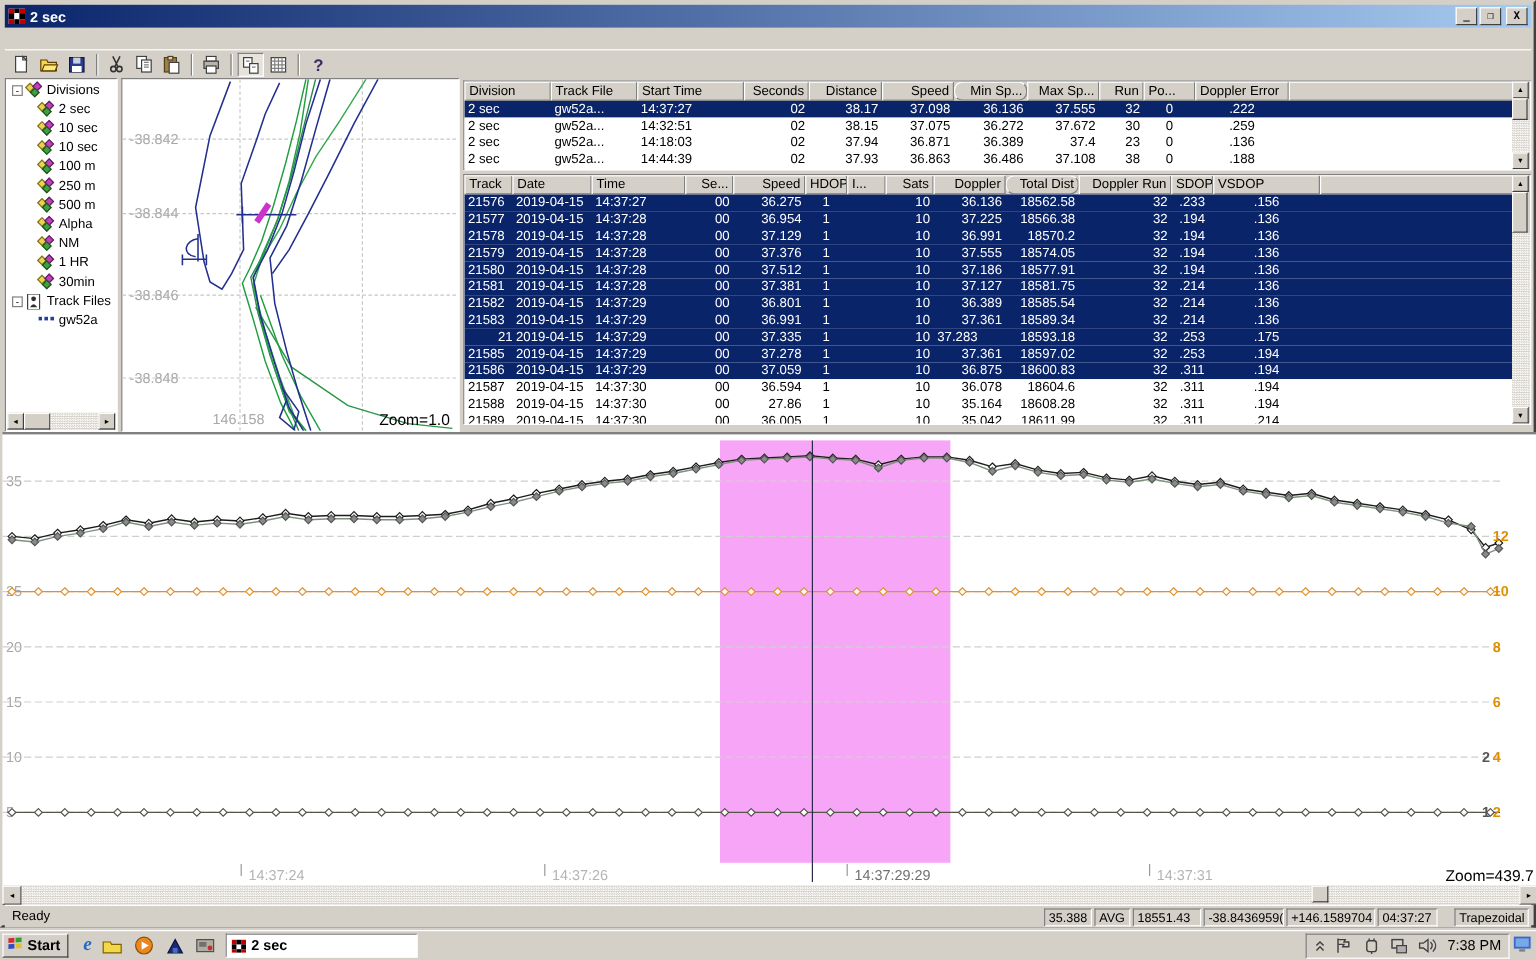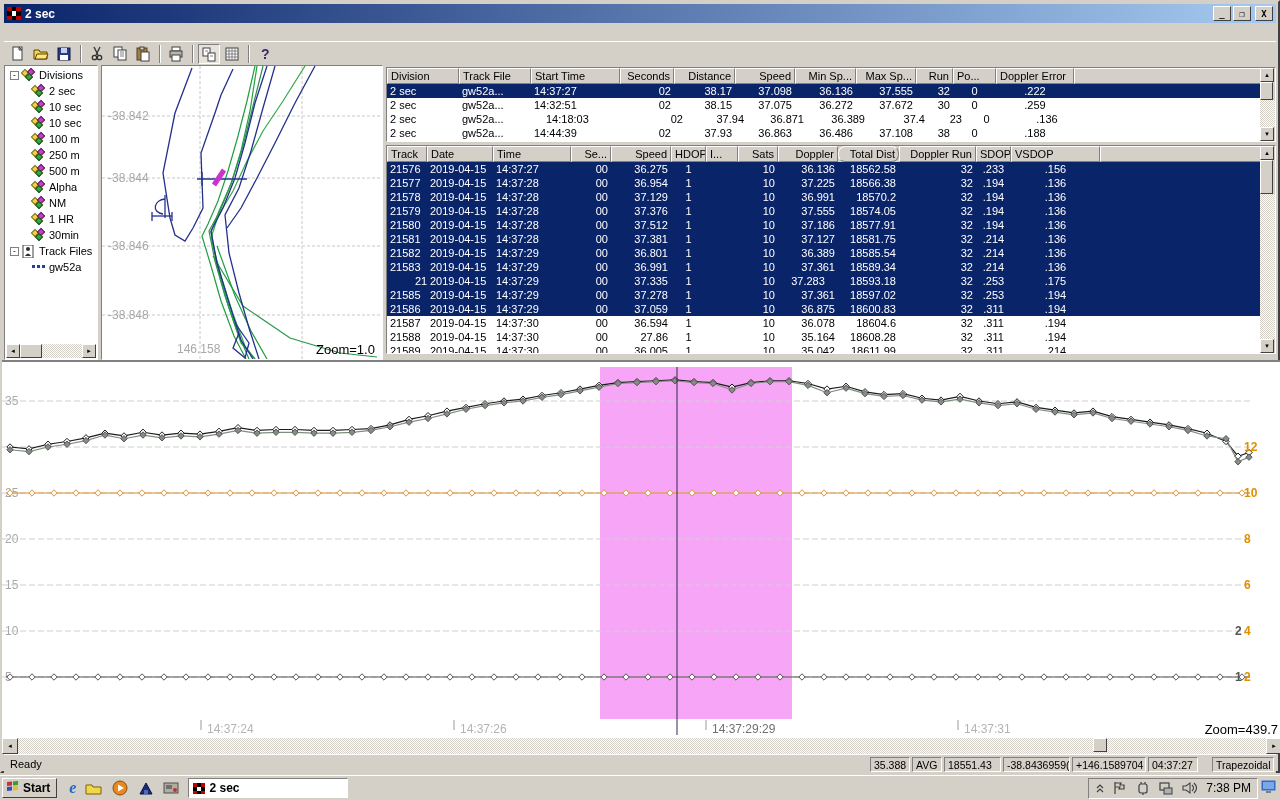--- a/index.html
+++ b/index.html
@@ -338,21 +338,21 @@
     <div class="rightpanel">
       <div class="gridpanel" style="top:2px; height:75px;">
         <div id="t1">
             <div class="grid-head">
               <div class="hc" style="width: 72px; text-align: left;">Division</div>
               <div class="hc" style="width: 72px; text-align: left;">Track File</div>
               <div class="hc" style="width: 89px; text-align: left;">Start Time</div>
               <div class="hc" style="width: 54px; text-align: right;">Seconds</div>
               <div class="hc" style="width: 61px; text-align: right;">Distance</div>
               <div class="hc" style="width: 60px; text-align: right;">Speed</div>
-              <div class="hc" style="width: 61px; text-align: right;">Min Sp...</div>
+              <div class="hc" style="width: 61px; text-align: right; border-radius: 7px;">Min Sp...</div>
               <div class="hc" style="width: 60px; text-align: right;">Max Sp...</div>
               <div class="hc" style="width: 37px; text-align: right;">Run</div>
               <div class="hc" style="width: 43px; text-align: left;">Po...</div>
               <div class="hc" style="width: 78px; text-align: left;">Doppler Error</div>
               <div class="hc" style="flex: 1 1 0%;"></div>
             </div>
             <div class="grid-row sel">
               <div class="c" style="width: 72px; text-align: left;">2 sec</div>
               <div class="c" style="width: 72px; text-align: left;">gw52a...</div>
               <div class="c" style="width: 89px; text-align: left;">14:37:27</div>
@@ -374,21 +374,21 @@
               <div class="c" style="width: 60px; text-align: right;">37.075</div>
               <div class="c" style="width: 61px; text-align: right;">36.272</div>
               <div class="c" style="width: 60px; text-align: right;">37.672</div>
               <div class="c" style="width: 37px; text-align: right;">30</div>
               <div class="c" style="width: 43px; text-align: center;">0</div>
               <div class="c" style="width: 78px; text-align: center;">.259</div>
             </div>
             <div class="grid-row">
               <div class="c" style="width: 72px; text-align: left;">2 sec</div>
               <div class="c" style="width: 72px; text-align: left;">gw52a...</div>
-              <div class="c" style="width: 89px; text-align: left; margin-left: 12px;">14:18:03</div>
+              <div class="c" style="width: 89px; text-align: left;">14:18:03</div>
               <div class="c" style="width: 54px; text-align: right;">02</div>
               <div class="c" style="width: 61px; text-align: right;">37.94</div>
               <div class="c" style="width: 60px; text-align: right;">36.871</div>
               <div class="c" style="width: 61px; text-align: right;">36.389</div>
               <div class="c" style="width: 60px; text-align: right;">37.4</div>
               <div class="c" style="width: 37px; text-align: right;">23</div>
               <div class="c" style="width: 43px; text-align: center;">0</div>
               <div class="c" style="width: 78px; text-align: center;">.136</div>
             </div>
             <div class="grid-row">
@@ -552,21 +552,21 @@
             </div>
             <div class="grid-row sel">
               <div class="c" style="width: 40px; text-align: left; padding-left: 28px;">21584</div>
               <div class="c" style="width: 66px; text-align: left;">2019-04-15</div>
               <div class="c" style="width: 78px; text-align: left;">14:37:29</div>
               <div class="c" style="width: 40px; text-align: right;">00</div>
               <div class="c" style="width: 60px; text-align: right;">37.335</div>
               <div class="c" style="width: 35px; text-align: center;">1</div>
               <div class="c" style="width: 32px; text-align: left;"></div>
               <div class="c" style="width: 40px; text-align: right;">10</div>
-              <div class="c" style="width: 60px; text-align: center;">37.283</div>
+              <div class="c" style="width: 60px; text-align: left;">37.283</div>
               <div class="c" style="width: 61px; text-align: right;">18593.18</div>
               <div class="c" style="width: 77px; text-align: right;">32</div>
               <div class="c" style="width: 35px; text-align: center;">.253</div>
               <div class="c" style="width: 89px; text-align: center;">.175</div>
             </div>
             <div class="grid-row sel">
               <div class="c" style="width: 40px; text-align: left;">21585</div>
               <div class="c" style="width: 66px; text-align: left;">2019-04-15</div>
               <div class="c" style="width: 78px; text-align: left;">14:37:29</div>
               <div class="c" style="width: 40px; text-align: right;">00</div>

